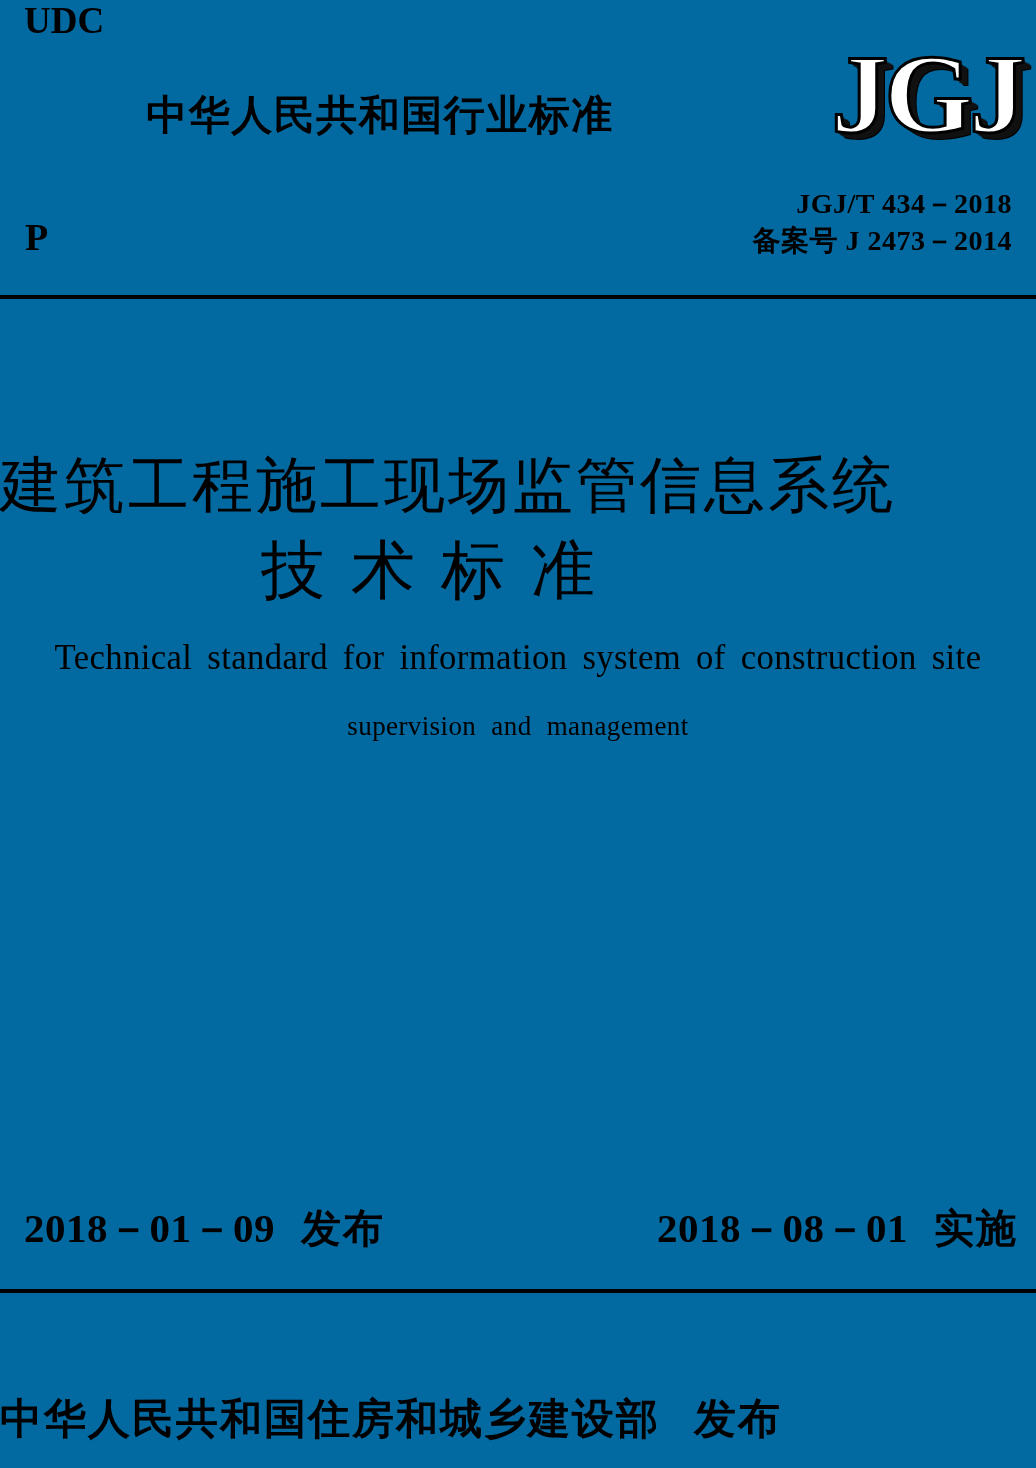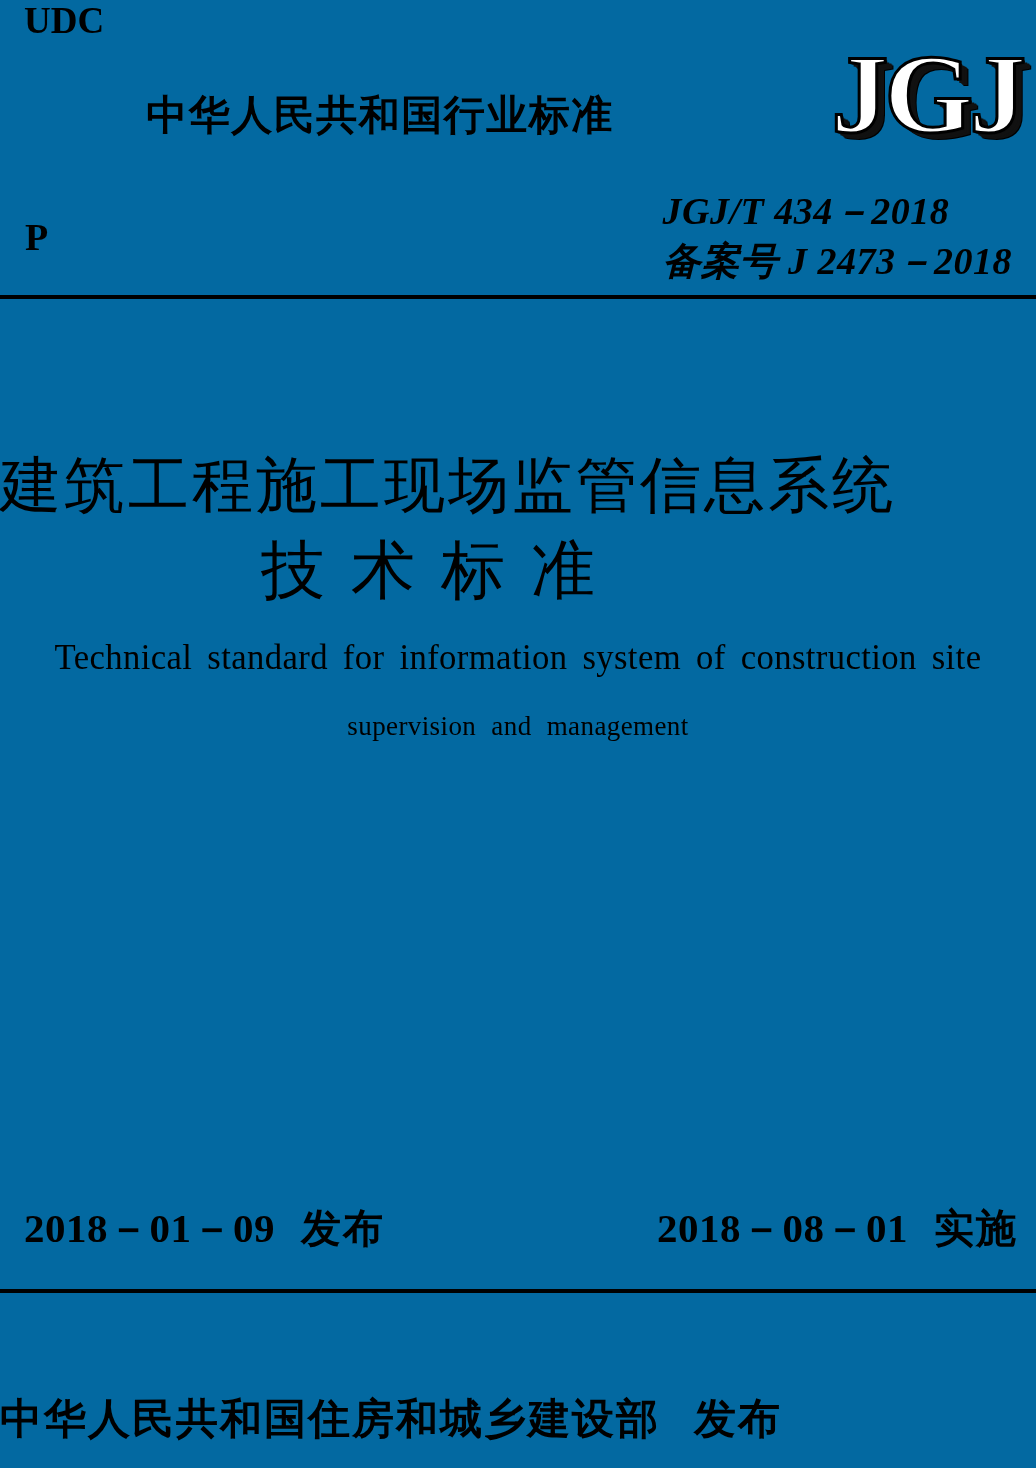--- a/index.html
+++ b/index.html
@@ -72,27 +72,27 @@
        8px 7px 0 #000;
     transform: scaleX(1.02);
     transform-origin: right top;
   }
 
   
   .std-numbers {
     position: absolute;
     right: 24px;
     top: 186px;
-    font-family: "Liberation Serif", "DejaVu Serif", serif;
-    font-weight: bold;
-    font-size: 38px;
+    text-align: right;
+    font-family: "Liberation Serif", "DejaVu Serif", serif;
+    font-weight: bold;
+    font-size: 28px;
     line-height: 1.32;
     letter-spacing: 0.5px;
     white-space: nowrap;
-    font-style: italic;
   }
   .std-numbers div { }
 
   
   .rule {
     position: absolute;
     left: 0;
     width: 1036px;
     height: 4px;
     background: #000000;
@@ -210,21 +210,21 @@
   <div class="udc-label">UDC</div>
 
   <div class="p-label">P</div>
 
   <div class="industry-standard">中华人民共和国行业标准</div>
 
   <div class="jgj-logo">JGJ</div>
 
   <div class="std-numbers">
     <div>JGJ/T 434－2018</div>
-    <div>备案号 J 2473－2018</div>
+    <div>备案号 J 2473－2014</div>
   </div>
 
   <div class="rule rule-top"></div>
 
   <div class="title-zone">
     <div class="title-line1">建筑工程施工现场监管信息系统</div>
     <div class="title-line2">技术标准</div>
   </div>
 
   <div class="subtitle-zone">

